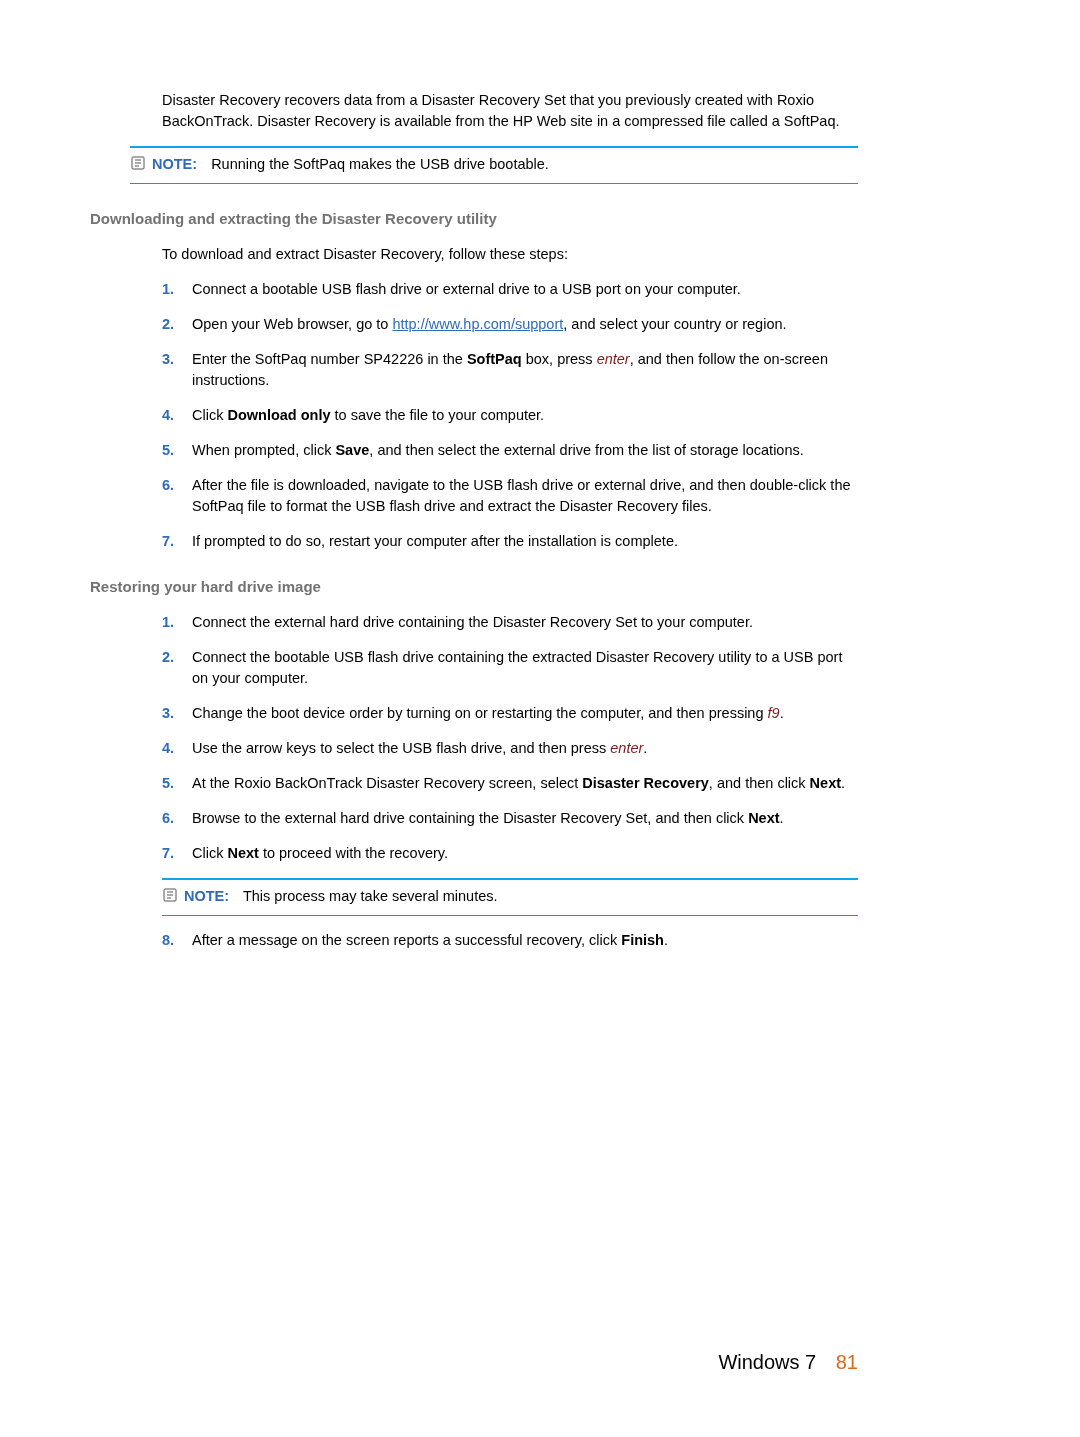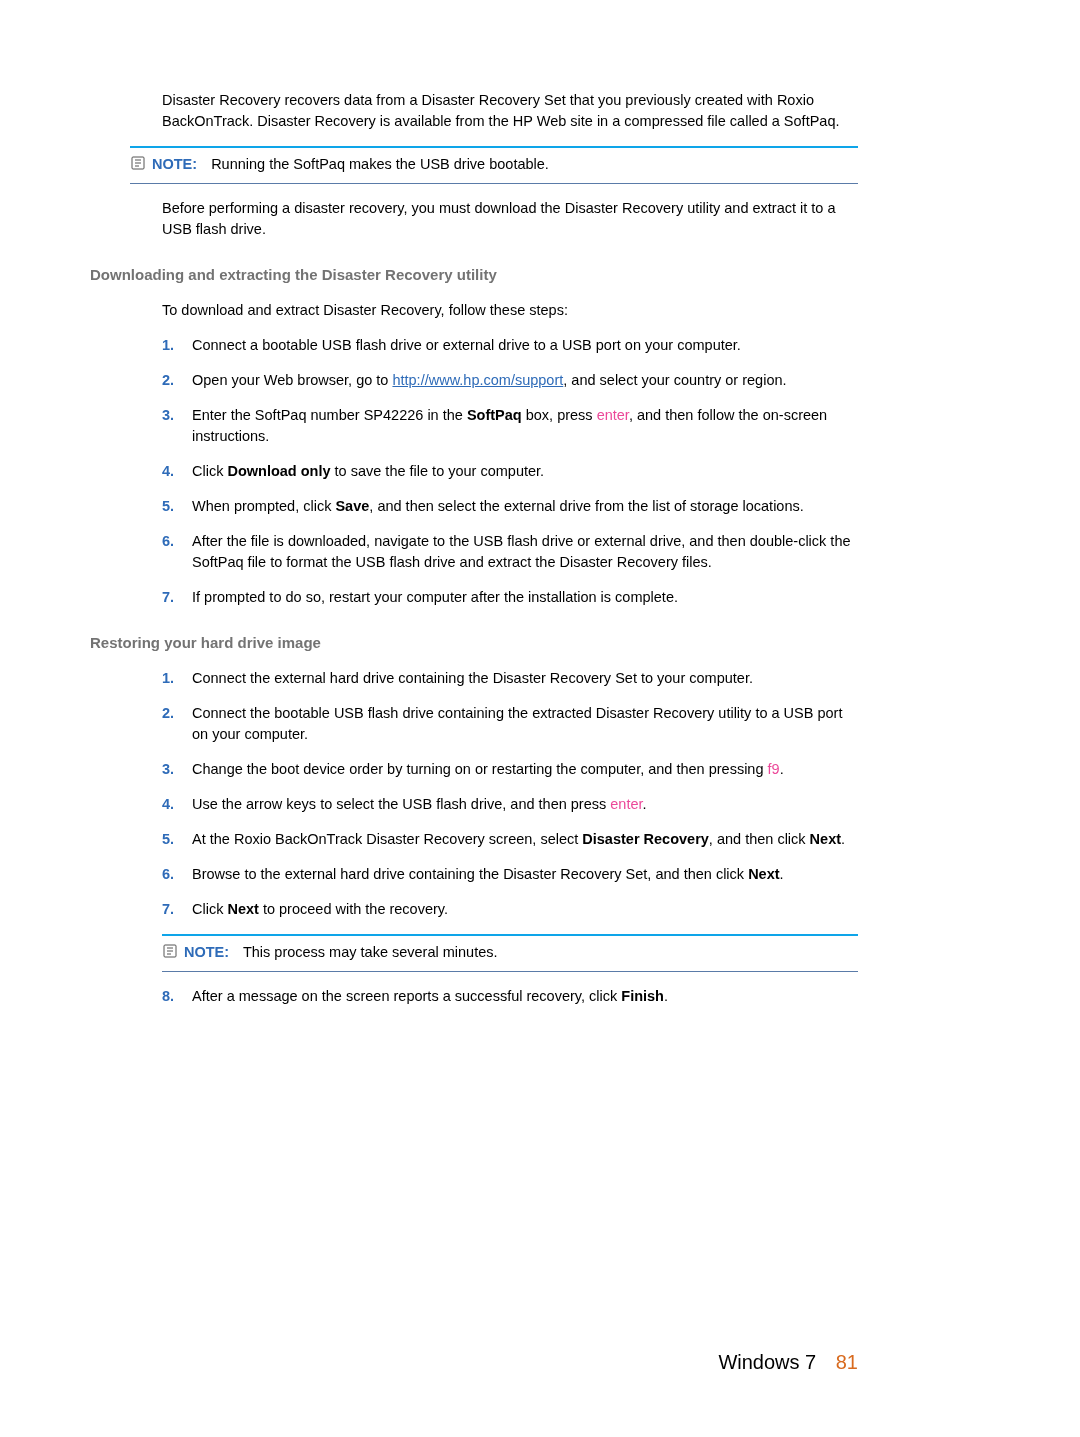--- a/index.html
+++ b/index.html
@@ -69,21 +69,22 @@
     flex: 0 0 auto;
   }
   .ol .txt {
     flex: 1;
   }
   .link {
     color: #2e6bb8;
     text-decoration: underline;
   }
   .action {
-    color: #ec4899;
+    color: #7f1d1d;
+    font-style: italic;
   }
   b { font-weight: bold; }
   .footer {
     position: absolute;
     bottom: 60px;
     right: 90px;
     font-size: 20px;
   }
   .pagenum {
     color: #d86a1e;
@@ -108,21 +109,20 @@
           <line x1="5" y1="8" x2="11" y2="8" stroke="#555" stroke-width="1"></line>
           <line x1="5" y1="11" x2="9" y2="11" stroke="#555" stroke-width="1"></line>
         </svg>
     </span>
     <span class="note-text">
       <span class="note-label">NOTE:</span>
       <span>Running the SoftPaq makes the USB drive bootable.</span>
     </span>
   </div>
 
-  <p class="para body-indent">Before performing a disaster recovery, you must download the Disaster Recovery utility and extract it to a USB flash drive.</p>
 
   <div class="h3">Downloading and extracting the Disaster Recovery utility</div>
 
   <p class="para body-indent">To download and extract Disaster Recovery, follow these steps:</p>
 
   <ol class="ol">
     <li>
       <span class="num">1.</span>
       <span class="txt">Connect a bootable USB flash drive or external drive to a USB port on your computer.</span>
     </li>

